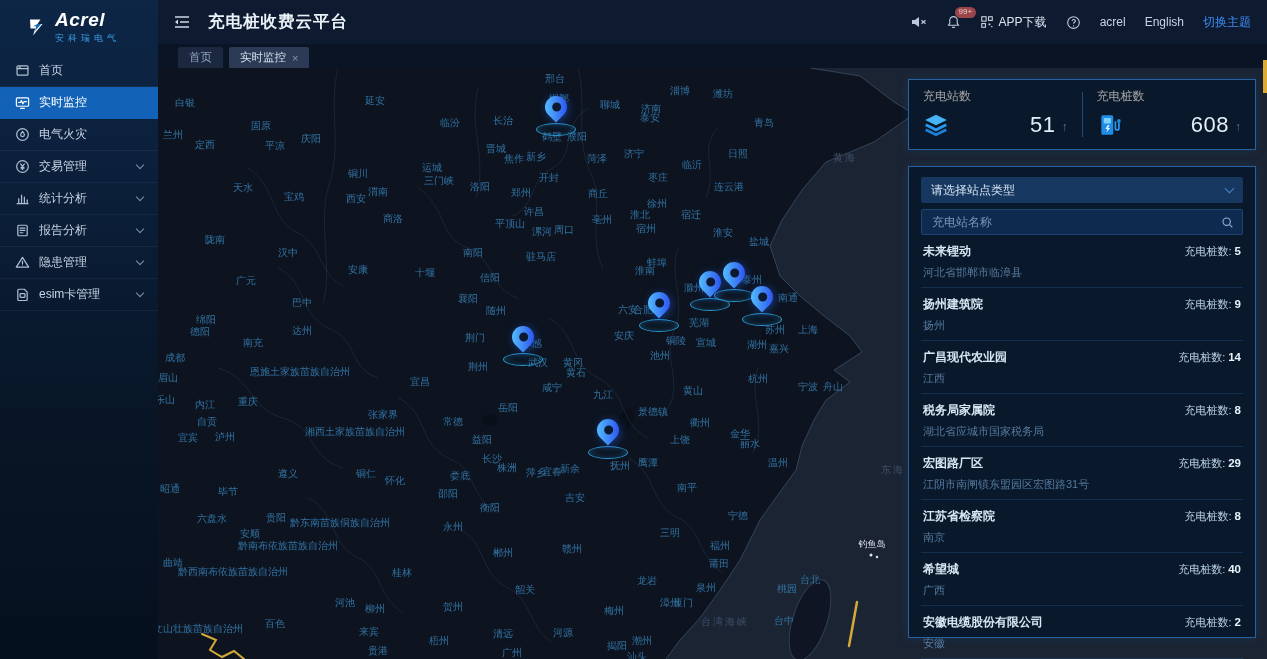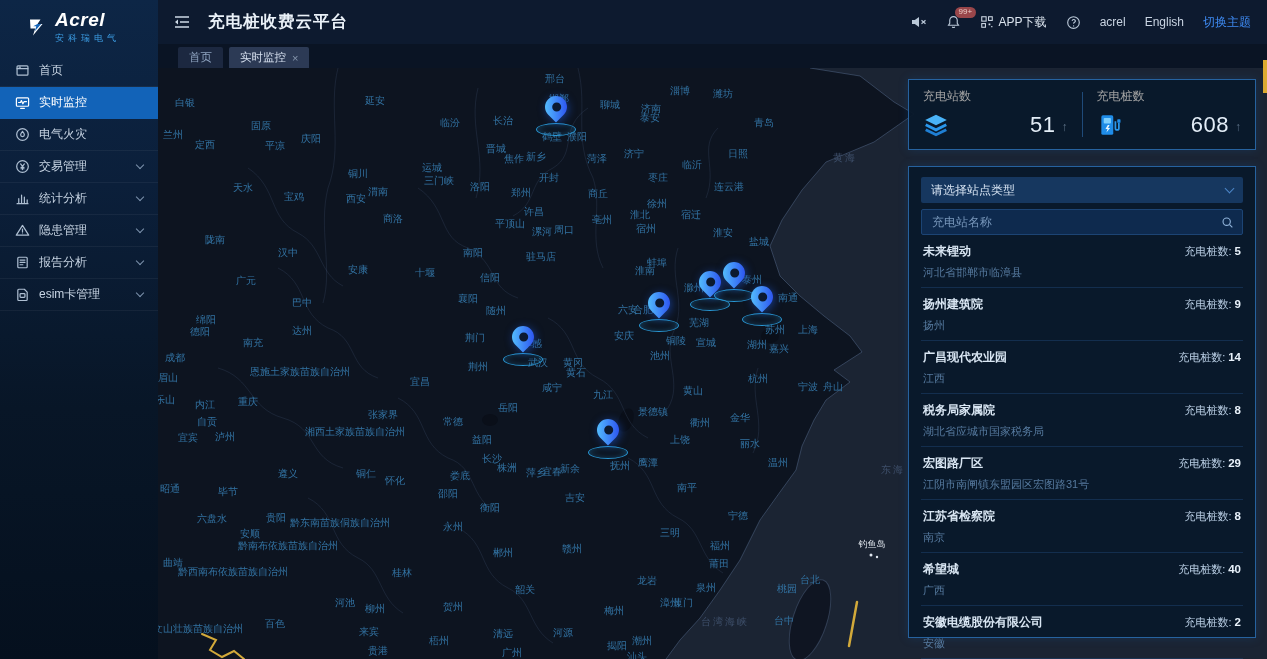--- a/index.html
+++ b/index.html
@@ -165,36 +165,36 @@
               <path d="M2.2 13.5h11.6"></path>
               <path d="M4 13V8.2M7 13V4.5M10 13V6.5M13 13V9.5"></path>
             </svg>
           </span>
     <span class="nav-label">统计分析</span>
   <span class="nav-chev"></span>
         </div>
         <div class="nav-item">
     <span class="nav-icon">
             <svg viewBox="0 0 16 16" stroke="currentColor" stroke-width="1.3" fill="none" stroke-linecap="round" stroke-linejoin="round">
+              <rect x="3" y="2.4" width="10" height="11.2" rx="1"></rect>
+              <path d="M5.4 5.4h5.2M5.4 7.9h5.2M5.4 10.4h3"></path>
+            </svg>
+          </span>
+    <span class="nav-label">报告分析</span>
+  <span class="nav-chev"></span>
+        </div>
+        <div class="nav-item">
+    <span class="nav-icon">
+            <svg viewBox="0 0 16 16" stroke="currentColor" stroke-width="1.3" fill="none" stroke-linecap="round" stroke-linejoin="round">
               <path d="M8 2.6L14.6 13H1.4z"></path>
               <path d="M8 6.4v3.3"></path>
               <circle cx="8" cy="11.4" r=".5" fill="currentColor" stroke="none"></circle>
             </svg>
           </span>
     <span class="nav-label">隐患管理</span>
-  <span class="nav-chev"></span>
-        </div>
-        <div class="nav-item">
-    <span class="nav-icon">
-            <svg viewBox="0 0 16 16" stroke="currentColor" stroke-width="1.3" fill="none" stroke-linecap="round" stroke-linejoin="round">
-              <rect x="3" y="2.4" width="10" height="11.2" rx="1"></rect>
-              <path d="M5.4 5.4h5.2M5.4 7.9h5.2M5.4 10.4h3"></path>
-            </svg>
-          </span>
-    <span class="nav-label">报告分析</span>
   <span class="nav-chev"></span>
         </div>
         <div class="nav-item">
     <span class="nav-icon">
             <svg viewBox="0 0 16 16" stroke="currentColor" stroke-width="1.3" fill="none" stroke-linecap="round" stroke-linejoin="round">
               <path d="M4 2.4h6l3 3v8a1 1 0 0 1-1 1H4a1 1 0 0 1-1-1V3.4a1 1 0 0 1 1-1z"></path>
               <rect x="5.4" y="7" width="5.2" height="4" rx=".8"></rect>
             </svg>
           </span>
     <span class="nav-label">esim卡管理</span>
@@ -408,21 +408,21 @@
         <span class="map-label" style="left: 541px; top: 255px;">芜湖</span>
         <span class="map-label" style="left: 518px; top: 273px;">铜陵</span>
         <span class="map-label" style="left: 502px; top: 288px;">池州</span>
         <span class="map-label" style="left: 548px; top: 275px;">宣城</span>
         <span class="map-label" style="left: 535px; top: 323px;">黄山</span>
         <span class="map-label" style="left: 650px; top: 262px;">上海</span>
         <span class="map-label" style="left: 617px; top: 262px;">苏州</span>
         <span class="map-label" style="left: 621px; top: 281px;">嘉兴</span>
         <span class="map-label" style="left: 599px; top: 277px;">湖州</span>
         <span class="map-label" style="left: 600px; top: 311px;">杭州</span>
-        <span class="map-label" style="left: 582px; top: 350px;">金华</span>
+        <span class="map-label" style="left: 582px; top: 366px;">金华</span>
         <span class="map-label" style="left: 542px; top: 355px;">衢州</span>
         <span class="map-label" style="left: 650px; top: 319px;">宁波</span>
         <span class="map-label" style="left: 675px; top: 319px;">舟山</span>
         <span class="map-label" style="left: 592px; top: 376px;">丽水</span>
         <span class="map-label" style="left: 620px; top: 395px;">温州</span>
         <span class="map-label" style="left: 445px; top: 327px;">九江</span>
         <span class="map-label" style="left: 495px; top: 344px;">景德镇</span>
         <span class="map-label" style="left: 490px; top: 395px;">鹰潭</span>
         <span class="map-label" style="left: 522px; top: 372px;">上饶</span>
         <span class="map-label" style="left: 462px; top: 398px;">抚州</span>

